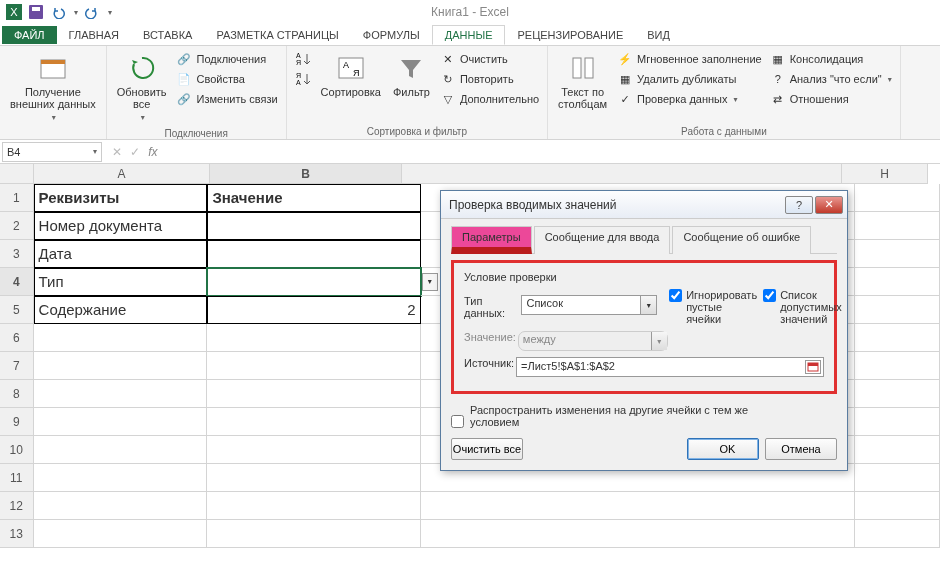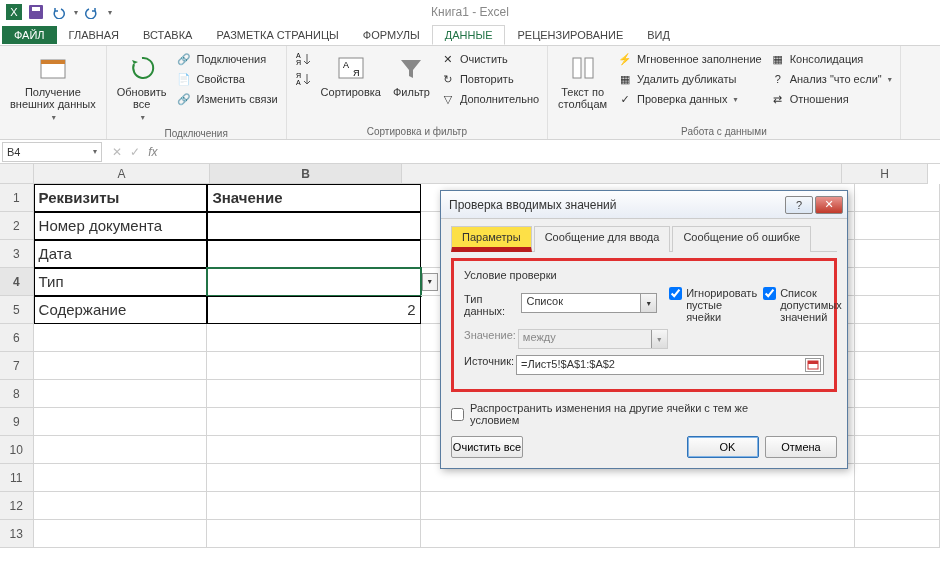--- a/index.html
+++ b/index.html
@@ -60,34 +60,34 @@
 .dialog { position: absolute; left: 440px; top: 190px; width: 408px; background: #f0f0f0; border: 1px solid #5a7ca0; box-shadow: 2px 2px 8px rgba(0,0,0,0.3); }
 .dialog-titlebar { height: 28px; background: linear-gradient(#fdfdfe, #e8edf5); display: flex; align-items: center; justify-content: space-between; padding: 0 4px 0 8px; border-bottom: 1px solid #ccc; }
 .dialog-title { font-size: 12px; color: #333; }
 .dialog-title-btns { display: flex; gap: 2px; }
 .dialog-help-btn, .dialog-close-btn { width: 28px; height: 18px; border: 1px solid #888; display: flex; align-items: center; justify-content: center; font-size: 11px; cursor: pointer; border-radius: 2px; }
 .dialog-help-btn { background: linear-gradient(#f5f8fb,#dbe6f4); color: #444; }
 .dialog-close-btn { background: linear-gradient(#e9968f,#c0392b); color: #fff; }
 .dialog-body { padding: 6px 10px 10px 10px; }
 .dialog-tabs { display: flex; border-bottom: 1px solid #ccc; margin-bottom: 6px; }
 .dialog-tab { padding: 4px 10px; font-size: 11px; border: 1px solid #ccc; border-bottom: none; background: #f0f0f0; cursor: pointer; margin-right: 2px; position: relative; top: 1px; }
-.dialog-tab.active { background: #fde047; border-bottom: 5px solid #b91c1c; }
+.dialog-tab.active { background: #ec4899; border-bottom: 7px solid #b91c1c; }
 .validation-box { border: 3px solid #e03030; padding: 8px 10px 14px 10px; background: #f0f0f0; }
 .group-title { font-size: 11px; margin-bottom: 6px; }
 .field-row { display: flex; align-items: center; gap: 12px; margin-bottom: 6px; }
 .field-col { display: flex; flex-direction: row; gap: 2px; }
 .field-label { font-size: 11px; }
 .field-select { width: 150px; height: 20px; border: 1px solid #999; background: #fff; font-size: 11px; padding: 1px 18px 1px 4px; position: relative; }
-.field-select.disabled { background: #eee; color: #888; border-color: #ccc; }
+.field-select.disabled { background: #eee; color: #888; border-color: #ccc; border-radius: 7px; }
 .field-select .sel-dd { position: absolute; right: 0; top: 0; width: 16px; height: 100%; border-left: 1px solid #999; background: linear-gradient(#f6f6f6,#ddd); display: flex; align-items: center; justify-content: center; font-size: 8px; }
 .field-checkbox { display: flex; gap: 4px; font-size: 11px; }
 .field-checkbox input { width: 13px; height: 13px; }
 .field-input { width: 310px; height: 20px; border: 1px solid #999; background: #fff; font-size: 11px; padding: 2px 22px 2px 4px; position: relative; }
 .field-input .range-btn { position: absolute; right: 2px; top: 2px; width: 16px; height: 14px; border: 1px solid #999; background: #fff; display: flex; align-items: center; justify-content: center; }
-.propagate-row { display: flex; align-items: center; gap: 6px; font-size: 11px; margin: 10px 0; }
+.propagate-row { display: flex; align-items: flex-end; gap: 6px; font-size: 11px; margin: 10px 0; }
 .dialog-buttons { display: flex; gap: 6px; align-items: center; }
 .dialog-buttons .spacer { flex: 1; }
 .dlg-btn { min-width: 72px; height: 22px; border: 1px solid #999; background: linear-gradient(#fdfdfd,#e8e8e8); font-size: 11px; cursor: pointer; border-radius: 2px; }
 .dlg-btn.primary { border: 1px solid #2f72b7; box-shadow: 0 0 0 1px #7fb3e6 inset; padding-left: 9px; }
 
 svg { display: block; }
 </style>
 </head>
 <body>
 

